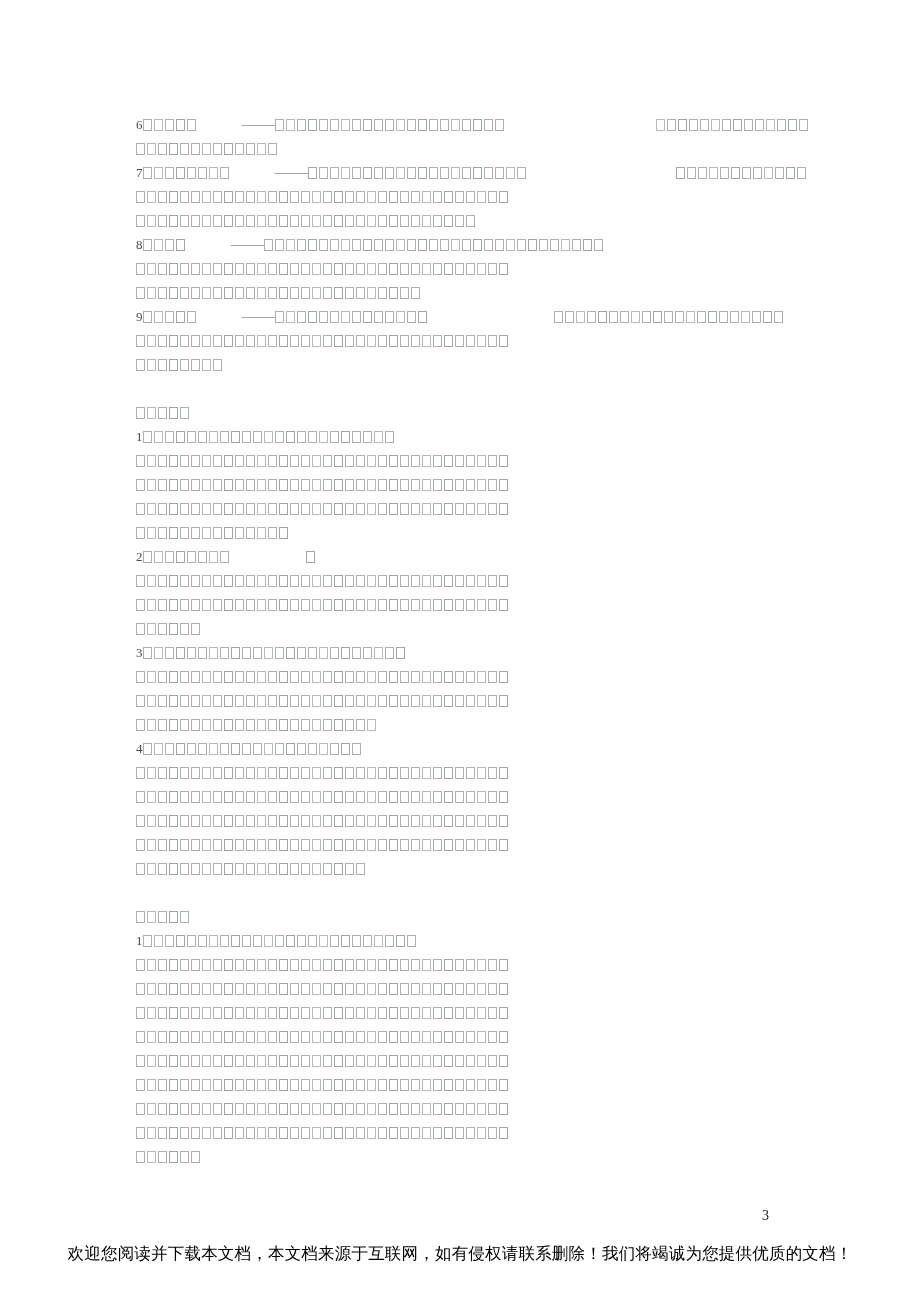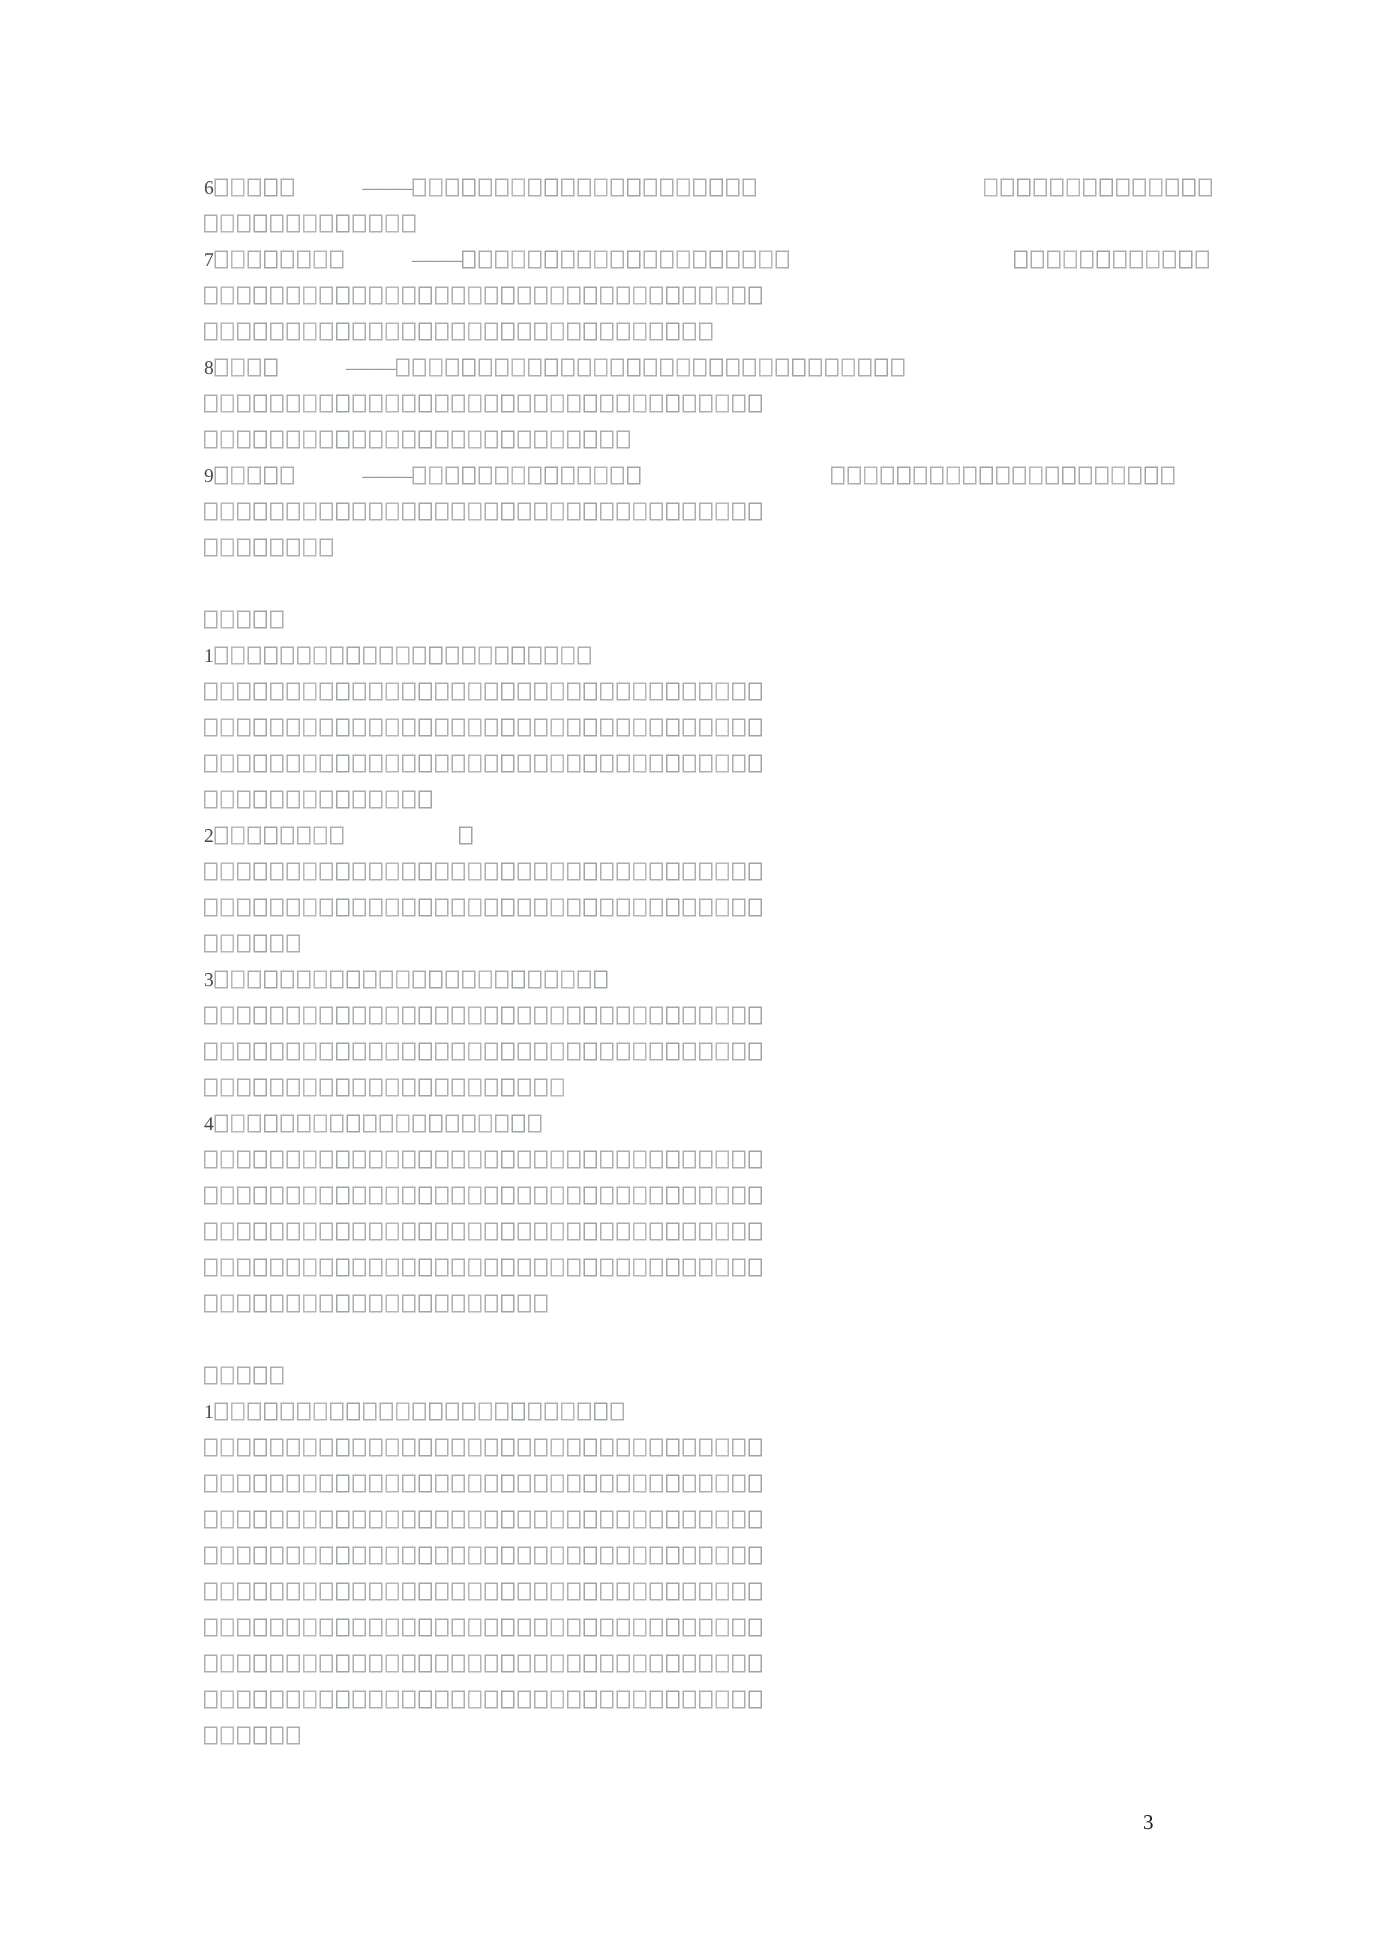--- a/index.html
+++ b/index.html
@@ -142,14 +142,15 @@
       <div class="line"><span class="tofu"></span><span class="tofu v2"></span><span class="tofu"></span><span class="tofu v3"></span><span class="tofu"></span><span class="tofu"></span><span class="tofu v2"></span><span class="tofu"></span><span class="tofu v3"></span><span class="tofu"></span><span class="tofu"></span><span class="tofu v2"></span><span class="tofu"></span><span class="tofu v3"></span><span class="tofu"></span><span class="tofu"></span><span class="tofu v2"></span><span class="tofu"></span><span class="tofu v3"></span><span class="tofu"></span><span class="tofu"></span><span class="tofu v2"></span><span class="tofu"></span><span class="tofu v3"></span><span class="tofu"></span><span class="tofu"></span><span class="tofu v2"></span><span class="tofu"></span><span class="tofu v3"></span><span class="tofu"></span><span class="tofu"></span><span class="tofu v2"></span><span class="tofu"></span><span class="tofu v3"></span></div>
       <div class="line"><span class="tofu"></span><span class="tofu v2"></span><span class="tofu"></span><span class="tofu v3"></span><span class="tofu"></span><span class="tofu"></span><span class="tofu v2"></span><span class="tofu"></span><span class="tofu v3"></span><span class="tofu"></span><span class="tofu"></span><span class="tofu v2"></span><span class="tofu"></span><span class="tofu v3"></span><span class="tofu"></span><span class="tofu"></span><span class="tofu v2"></span><span class="tofu"></span><span class="tofu v3"></span><span class="tofu"></span><span class="tofu"></span><span class="tofu v2"></span><span class="tofu"></span><span class="tofu v3"></span><span class="tofu"></span><span class="tofu"></span><span class="tofu v2"></span><span class="tofu"></span><span class="tofu v3"></span><span class="tofu"></span><span class="tofu"></span><span class="tofu v2"></span><span class="tofu"></span><span class="tofu v3"></span></div>
       <div class="line"><span class="tofu"></span><span class="tofu v2"></span><span class="tofu"></span><span class="tofu v3"></span><span class="tofu"></span><span class="tofu"></span><span class="tofu v2"></span><span class="tofu"></span><span class="tofu v3"></span><span class="tofu"></span><span class="tofu"></span><span class="tofu v2"></span><span class="tofu"></span><span class="tofu v3"></span><span class="tofu"></span><span class="tofu"></span><span class="tofu v2"></span><span class="tofu"></span><span class="tofu v3"></span><span class="tofu"></span><span class="tofu"></span><span class="tofu v2"></span><span class="tofu"></span><span class="tofu v3"></span><span class="tofu"></span><span class="tofu"></span><span class="tofu v2"></span><span class="tofu"></span><span class="tofu v3"></span><span class="tofu"></span><span class="tofu"></span><span class="tofu v2"></span><span class="tofu"></span><span class="tofu v3"></span></div>
       <div class="line"><span class="tofu"></span><span class="tofu v2"></span><span class="tofu"></span><span class="tofu v3"></span><span class="tofu"></span><span class="tofu"></span><span class="tofu v2"></span><span class="tofu"></span><span class="tofu v3"></span><span class="tofu"></span><span class="tofu"></span><span class="tofu v2"></span><span class="tofu"></span><span class="tofu v3"></span><span class="tofu"></span><span class="tofu"></span><span class="tofu v2"></span><span class="tofu"></span><span class="tofu v3"></span><span class="tofu"></span><span class="tofu"></span><span class="tofu v2"></span><span class="tofu"></span><span class="tofu v3"></span><span class="tofu"></span><span class="tofu"></span><span class="tofu v2"></span><span class="tofu"></span><span class="tofu v3"></span><span class="tofu"></span><span class="tofu"></span><span class="tofu v2"></span><span class="tofu"></span><span class="tofu v3"></span></div>
       <div class="line"><span class="tofu"></span><span class="tofu v2"></span><span class="tofu"></span><span class="tofu v3"></span><span class="tofu"></span><span class="tofu"></span><span class="tofu v2"></span><span class="tofu"></span><span class="tofu v3"></span><span class="tofu"></span><span class="tofu"></span><span class="tofu v2"></span><span class="tofu"></span><span class="tofu v3"></span><span class="tofu"></span><span class="tofu"></span><span class="tofu v2"></span><span class="tofu"></span><span class="tofu v3"></span><span class="tofu"></span><span class="tofu"></span><span class="tofu v2"></span><span class="tofu"></span><span class="tofu v3"></span><span class="tofu"></span><span class="tofu"></span><span class="tofu v2"></span><span class="tofu"></span><span class="tofu v3"></span><span class="tofu"></span><span class="tofu"></span><span class="tofu v2"></span><span class="tofu"></span><span class="tofu v3"></span></div>
       <div class="line"><span class="tofu"></span><span class="tofu v2"></span><span class="tofu"></span><span class="tofu v3"></span><span class="tofu"></span><span class="tofu"></span></div>
     </div>
 
   <div class="page-number">3</div>
 
+  <div class="footer">欢迎您阅读并下载本文档，本文档来源于互联网，如有侵权请联系删除！我们将竭诚为您提供优质的文档！</div>
 
 </div>
 
 </body></html>

